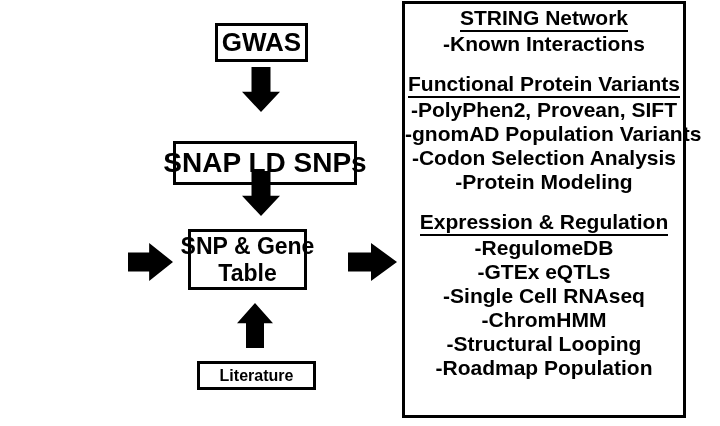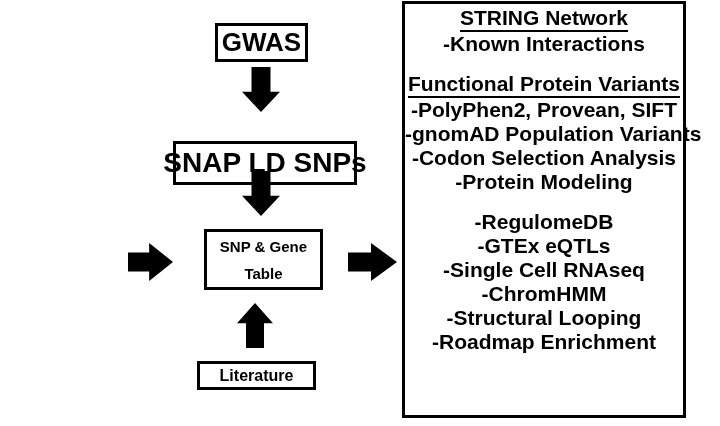--- a/index.html
+++ b/index.html
@@ -22,21 +22,21 @@
     display: flex;
     flex-direction: column;
     align-items: center;
     justify-content: center;
     text-align: center;
     white-space: nowrap;
   }
   #node-gwas       { left: 215px; top: 23px;  width: 93px;  height: 39px; font-size: 26px; }
   #node-snap       { left: 173px; top: 129px; width: 184px; height: 44px; font-size: 28px; margin-top: 12px; }
   #node-msss       { left: 1px;   top: 232px; width: 106px; height: 69px; border-width: 4px; font-size: 26px; line-height: 31px; }
-  #node-center     { left: 204px; top: 229px; width: 119px; height: 61px; font-size: 15px; line-height: 27px; }
+  #node-center     { left: 188px; top: 229px; width: 119px; height: 61px; font-size: 23px; line-height: 27px; }
   #node-literature { left: 197px; top: 361px; width: 119px; height: 29px; font-size: 16px; }
   
   .arrow { position: absolute; background: #000000; }
   .arrow.down  { clip-path: polygon(25% 0, 75% 0, 75% 55%, 100% 55%, 50% 100%, 0 55%, 25% 55%); }
   .arrow.right { clip-path: polygon(0 25%, 47% 25%, 47% 0, 100% 50%, 47% 100%, 47% 75%, 0 75%); }
   .arrow.up    { clip-path: polygon(50% 0, 100% 45%, 75% 45%, 75% 100%, 25% 100%, 25% 45%, 0 45%); }
   #arrow-gwas-snap   { left: 242px; top: 67px;  width: 38px; height: 45px; }
   #arrow-snap-center { left: 242px; top: 171px; width: 38px; height: 45px; }
   #arrow-msss-center { left: 128px; top: 243px; width: 45px; height: 38px; }
   #arrow-center-panel{ left: 348px; top: 243px; width: 49px; height: 38px; }
@@ -103,23 +103,26 @@
       <div class="sec-title">
         <span>Functional Protein Variants</span>
       </div>
       <div class="sec-item">-PolyPhen2, Provean, SIFT</div>
       <div class="sec-item">-gnomAD Population Variants</div>
       <div class="sec-item">-Codon Selection Analysis</div>
       <div class="sec-item">-Protein Modeling</div>
     </div>
 
     <div class="section">
+      <div class="sec-title">
+        <span>Expression &amp; Regulation</span>
+      </div>
       <div class="sec-item">-RegulomeDB</div>
       <div class="sec-item">-GTEx eQTLs</div>
       <div class="sec-item">-Single Cell RNAseq</div>
       <div class="sec-item">-ChromHMM</div>
       <div class="sec-item">-Structural Looping</div>
-      <div class="sec-item">-Roadmap Enrichment</div>
+      <div class="sec-item">-Roadmap Population</div>
     </div>
 
   </div>
 
 </div>
 
 </body></html>

